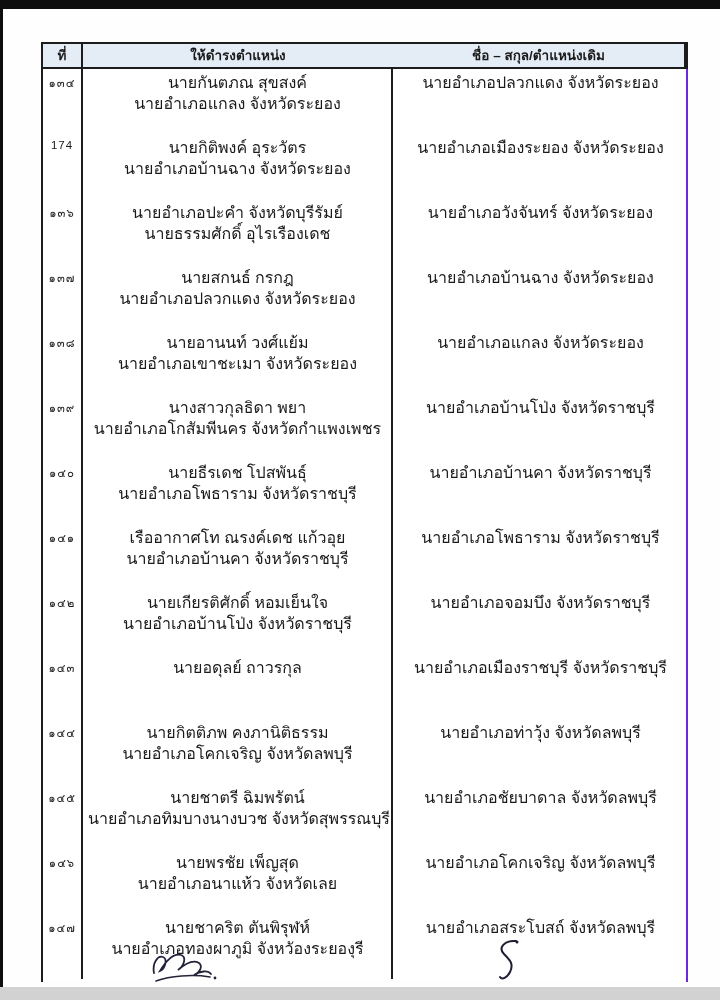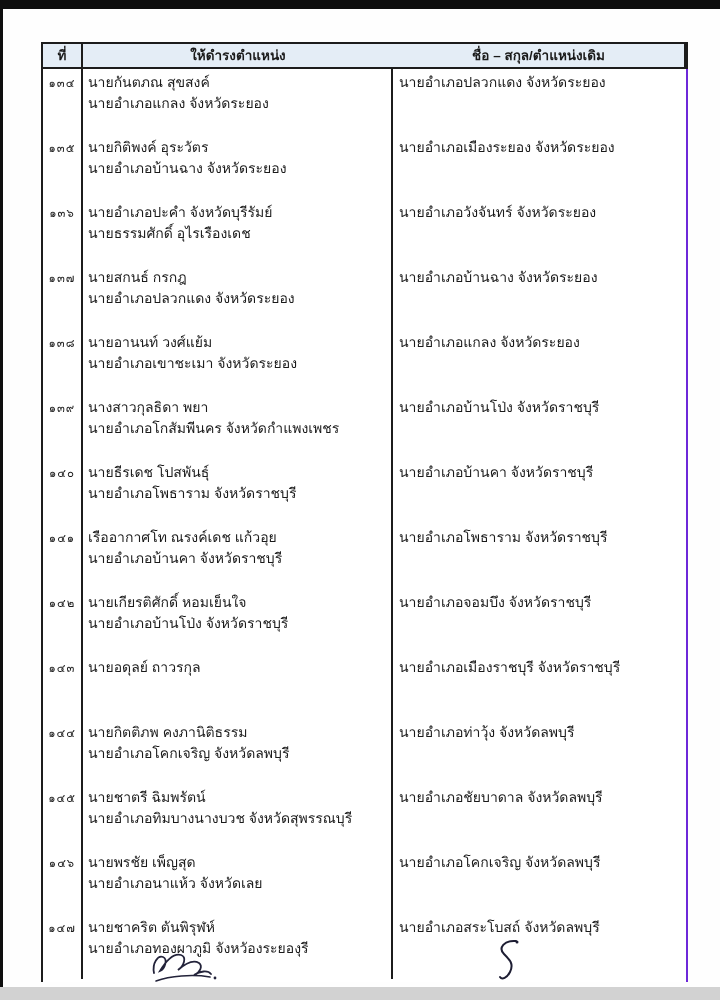--- a/index.html
+++ b/index.html
@@ -38,21 +38,21 @@
     border-left:2px solid #1c1c1c;
     border-right:2px solid #6d28d9;
     height:913px;
     overflow:hidden;
     background:#fff;
   }
   .cell { overflow:hidden; }
   .cell.c1 { border-right:2px solid #1c1c1c; text-align:center; font-size:11.5px; padding-top:5px; letter-spacing:1px; }
   .cell.c2 { border-right:2px solid #1c1c1c; padding:3px 4px 0 5px; }
   .cell.c3 { padding:3px 4px 0 6px; }
-  .line { font-size:14px; line-height:21px; white-space:nowrap; }
+  .line { font-size:16px; line-height:21px; white-space:nowrap;text-align:center; }
 
   .signature-mark { position:absolute; left:148px; top:943px; }
   .pen-mark      { position:absolute; left:492px; top:936px; }
 </style>
 </head>
 <body>
 
 <div class="page">
 
   <div class="top-bar"></div>
@@ -71,21 +71,21 @@
 
       <div class="cell c1">๑๓๔</div>
       <div class="cell c2">
         <div class="line">นายกันตภณ สุขสงค์</div>
         <div class="line">นายอำเภอแกลง จังหวัดระยอง</div>
       </div>
       <div class="cell c3">
         <div class="line">นายอำเภอปลวกแดง จังหวัดระยอง</div>
       </div>
 
-      <div class="cell c1">๑๓๕</div>
+      <div class="cell c1">174</div>
       <div class="cell c2">
         <div class="line">นายกิติพงค์ อุระวัตร</div>
         <div class="line">นายอำเภอบ้านฉาง จังหวัดระยอง</div>
       </div>
       <div class="cell c3">
         <div class="line">นายอำเภอเมืองระยอง จังหวัดระยอง</div>
       </div>
 
       <div class="cell c1">๑๓๖</div>
       <div class="cell c2">

